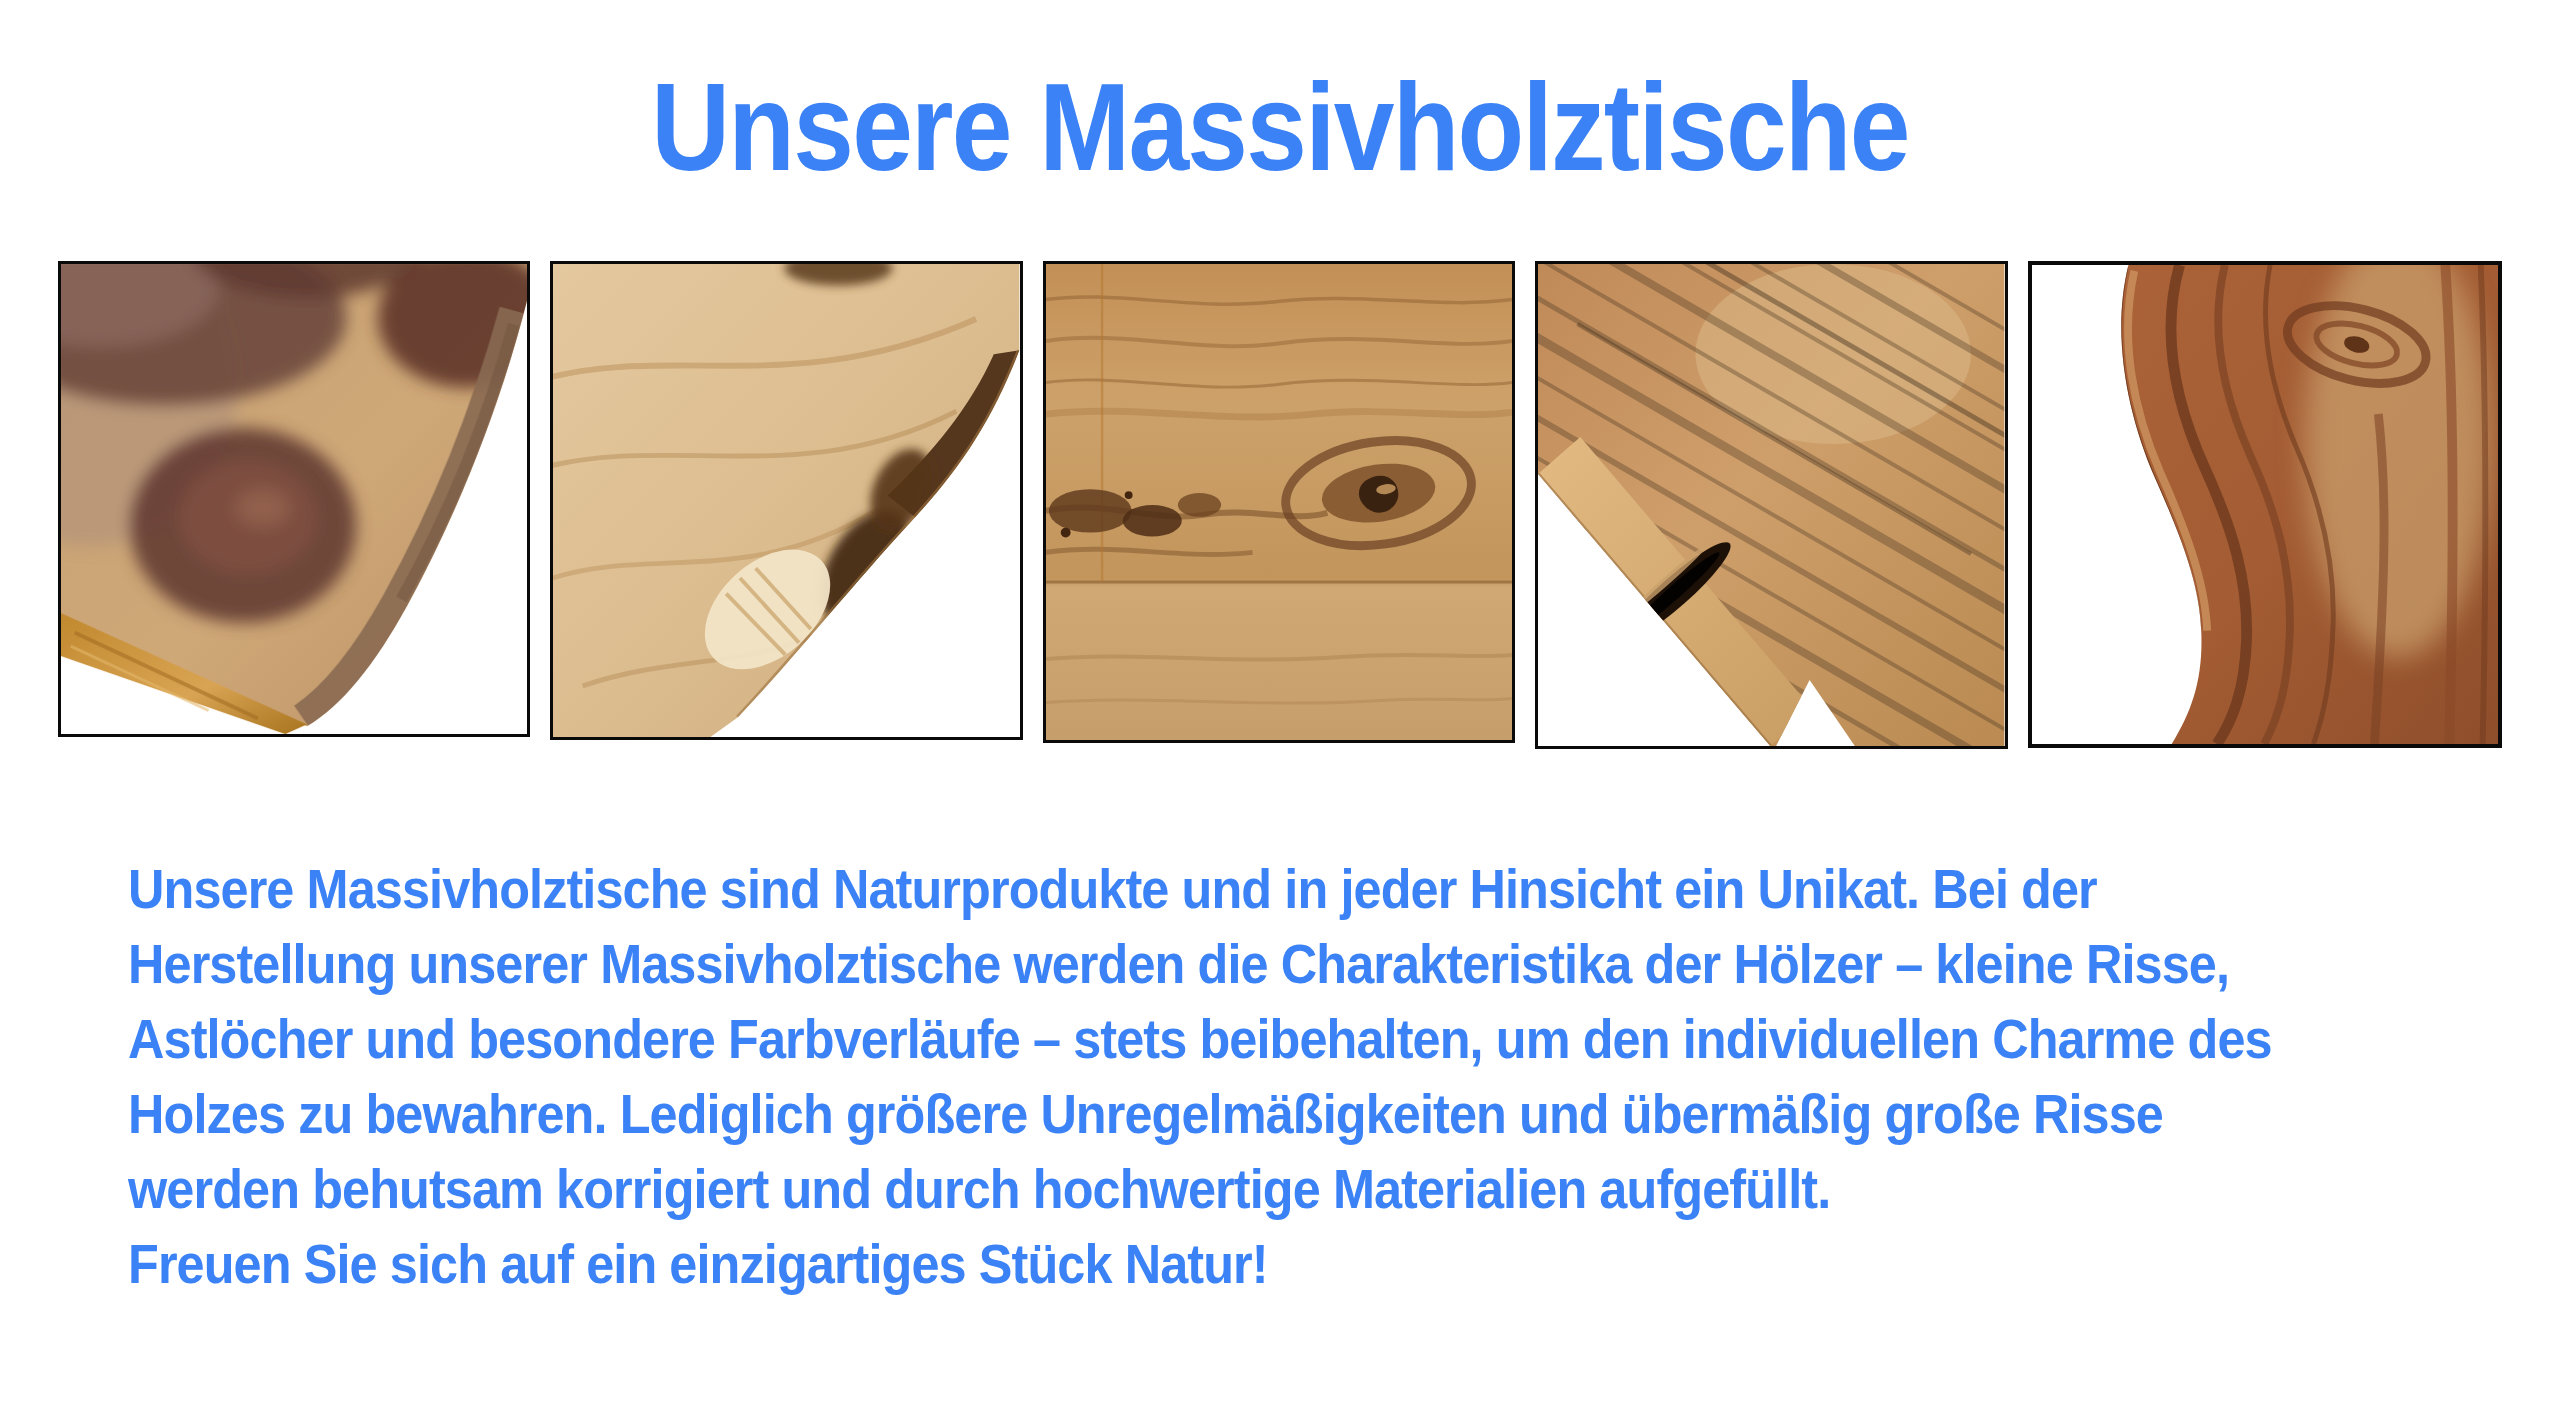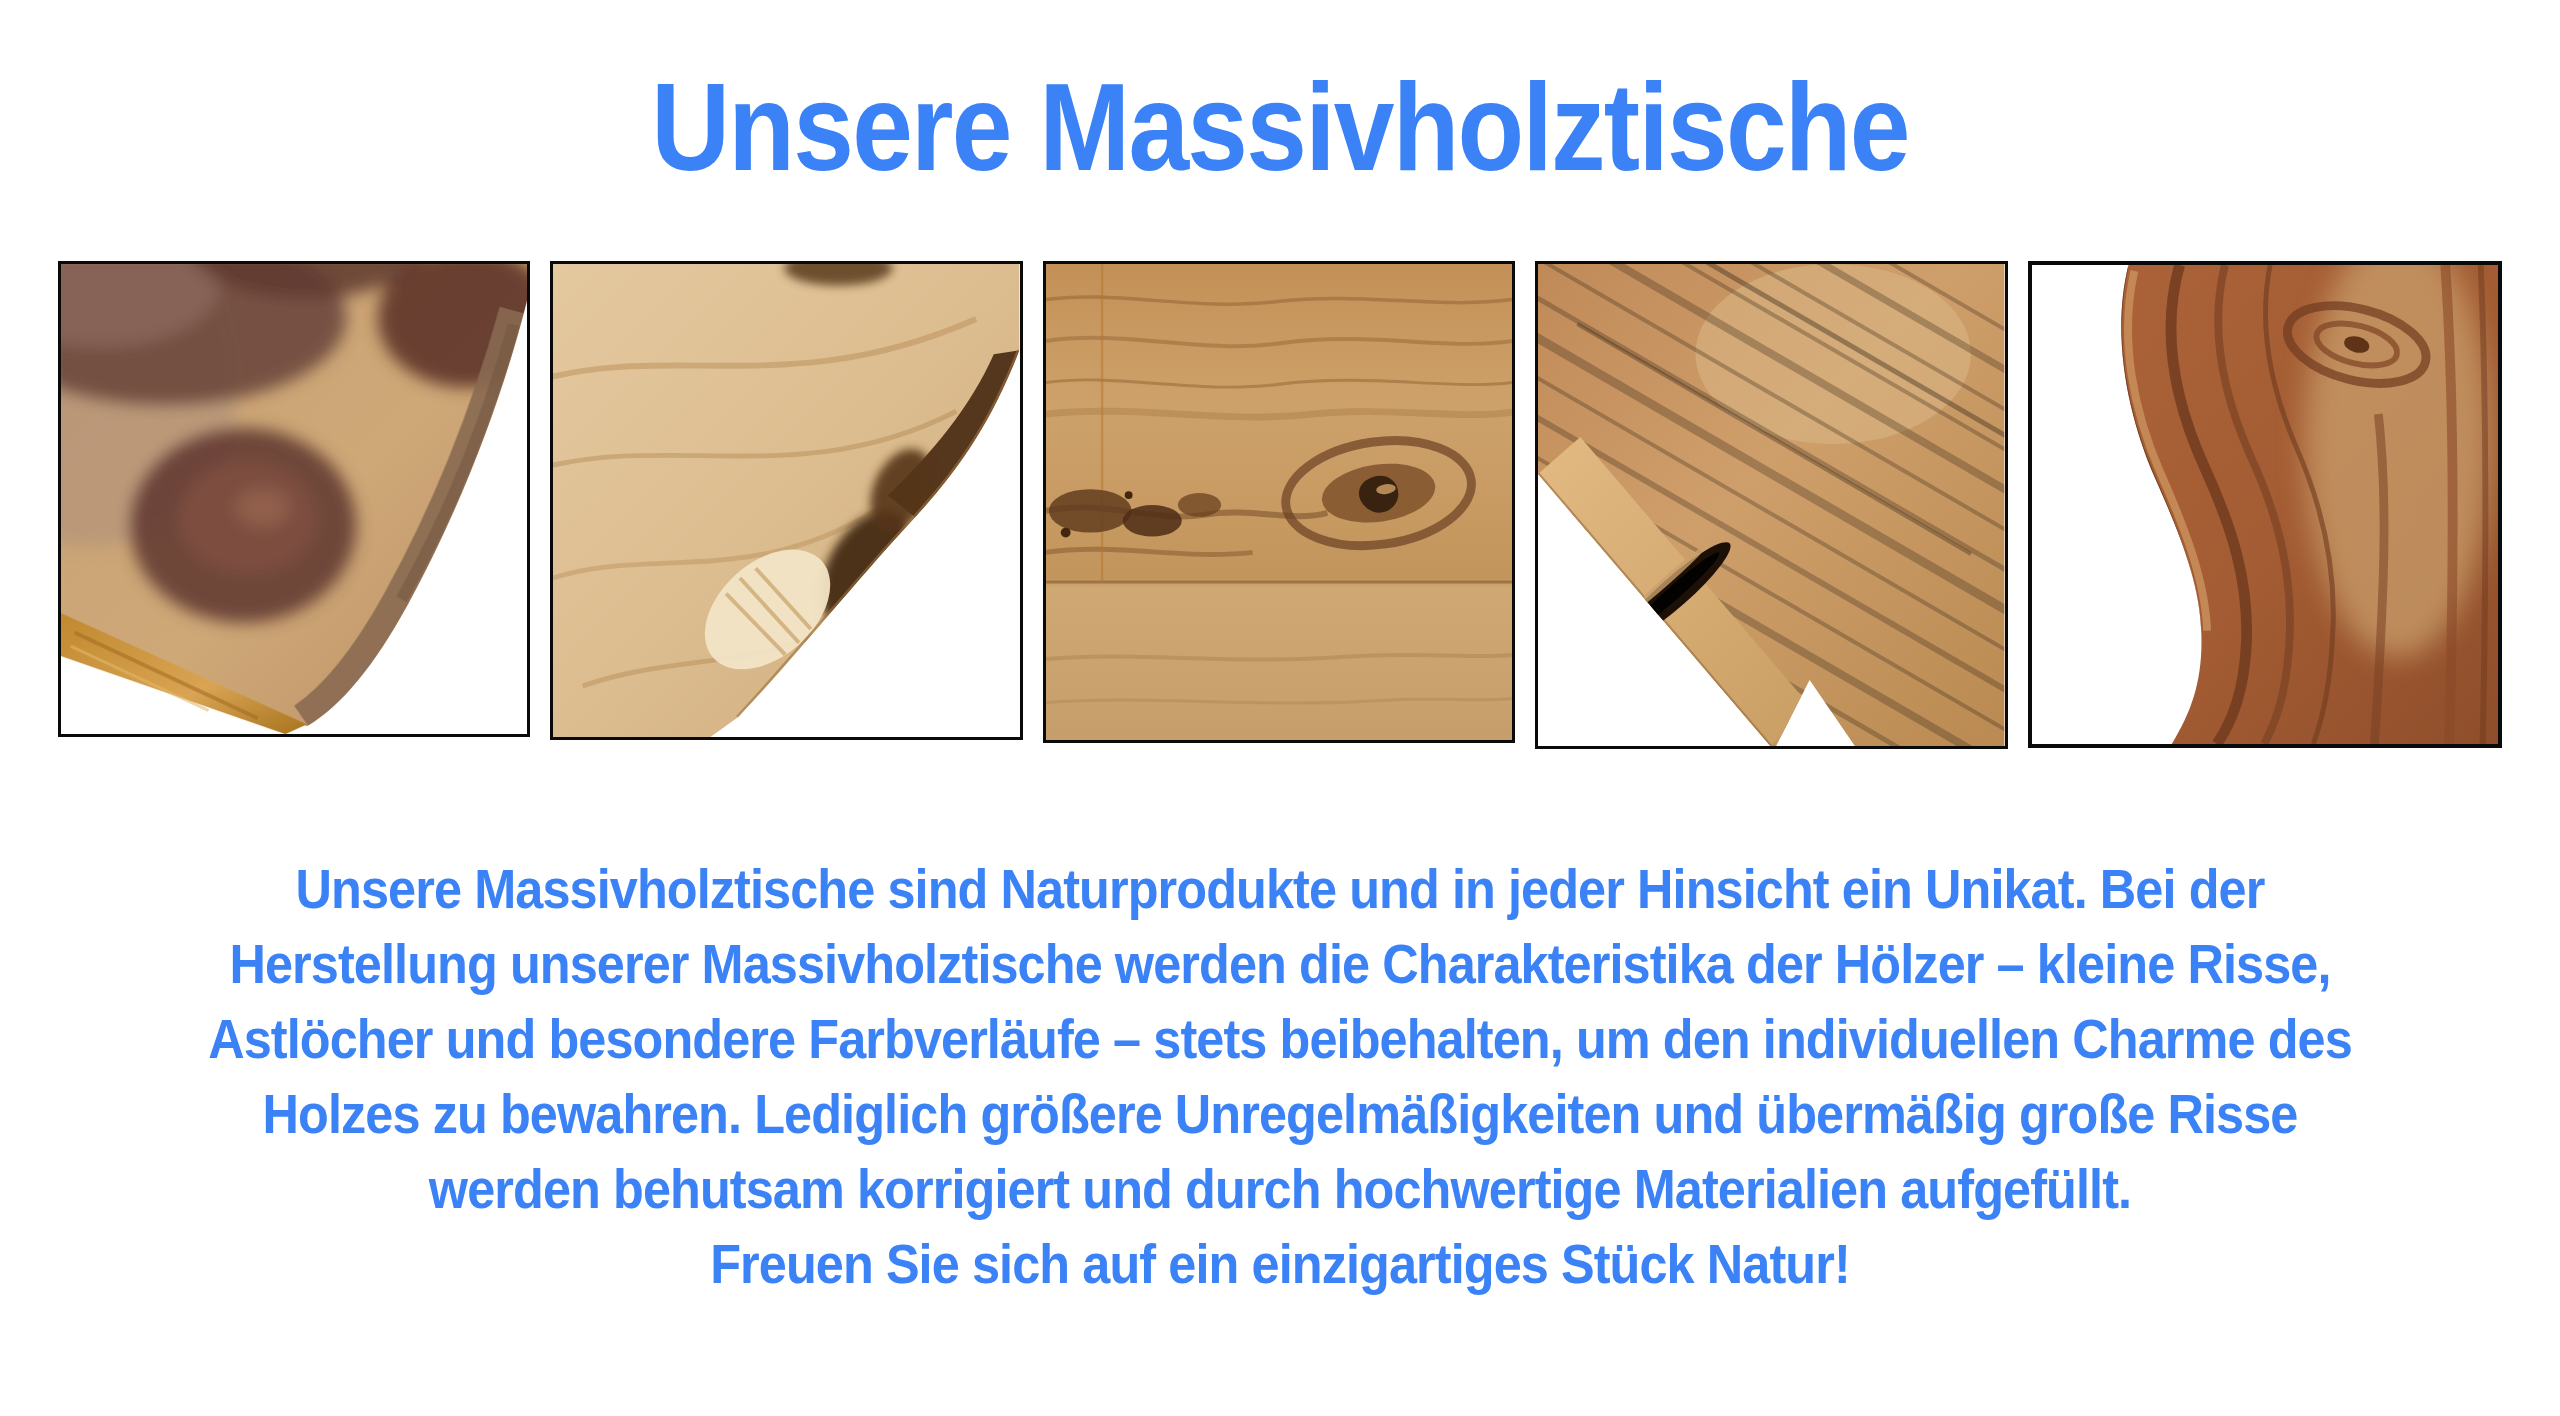--- a/index.html
+++ b/index.html
@@ -36,21 +36,21 @@
     overflow:hidden;
   }
   .frame svg{display:block;width:100%;height:100%;}
   .f1{height:476px;}
   .f2{height:479px;}
   .f3{height:482px;}
   .f4{height:488px;}
   .f5{height:487px;border-width:4px;}
   .description{
     margin-top:102px;
-    text-align:center;
+    text-align:left;
   }
   .description p{
     margin:0;
     font-size:56px;line-height:75px;
     font-weight:700;
     white-space:nowrap;
     letter-spacing:-1px;
     transform:scaleX(.9);
     transform-origin:50% 50%;
   }

